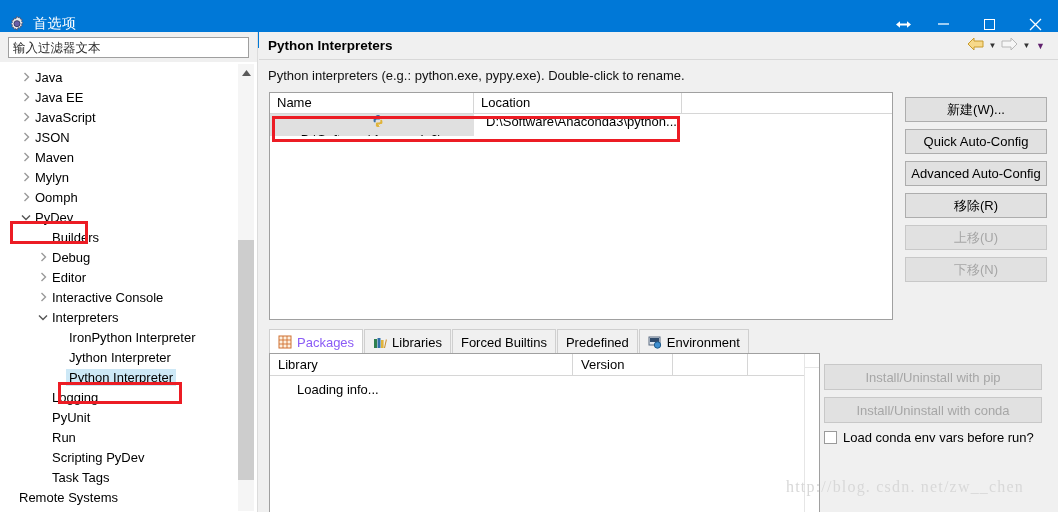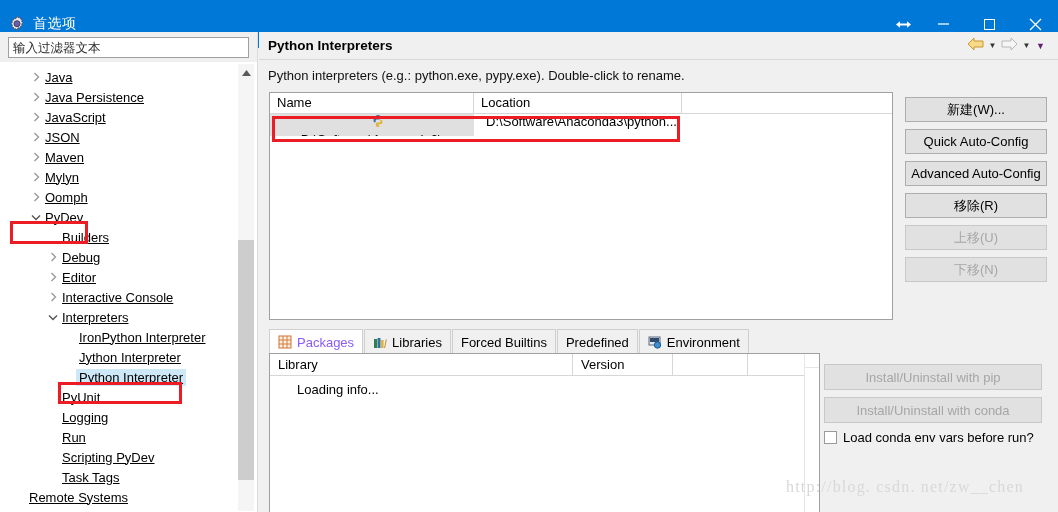--- a/index.html
+++ b/index.html
@@ -49,22 +49,22 @@
     width: 100%; height: 21px; border: 1px solid #9f9f9f; background: #fff;
     font-family: "Liberation Sans", sans-serif; font-size: 12.5px;
     padding: 0 4px; color: #222; outline: none;
   }
   .filter-input::placeholder { color: #2b2b2b; opacity: 1; }
   .tree-area {
     position: absolute; left: 3px; top: 31px; width: 252px; height: 449px;
     background: #fff; border: 1px solid #fff; overflow: hidden;
   }
   .tree {
-    position: absolute; left: 18px; top: 0; width: 232px; height: 449px;
-    padding-top: 3px; overflow: hidden; text-decoration: underline;
+    position: absolute; left: 8px; top: 0; width: 232px; height: 449px;
+    padding-top: 3px; overflow: hidden;
   }
   .tree-row {
     height: 20px; display: flex; align-items: center;
     font-size: 13px; color: #000; white-space: nowrap;
   }
   .tree-row .twisty {
     width: 16px; text-align: center; color: #8a8a8a; font-size: 10px; flex: 0 0 16px;
   }
   .tree-row .twisty svg { display: block; margin: 0 auto; }
   .tree-row .label { padding-left: 1px; }
@@ -239,21 +239,21 @@
               </svg>
             </span>
             <span class="label">Java</span>
           </div>
           <div class="tree-row" style="padding-left: 6px;">
             <span class="twisty">
               <svg width="7" height="10" viewBox="0 0 7 10">
                 <path d="M1.5 1 L5.5 5 L1.5 9" fill="none" stroke="#9a9a9a" stroke-width="1.4"></path>
               </svg>
             </span>
-            <span class="label">Java Persistence</span>
+            <span class="label">Java EE</span>
           </div>
           <div class="tree-row" style="padding-left: 6px;">
             <span class="twisty">
               <svg width="7" height="10" viewBox="0 0 7 10">
                 <path d="M1.5 1 L5.5 5 L1.5 9" fill="none" stroke="#9a9a9a" stroke-width="1.4"></path>
               </svg>
             </span>
             <span class="label">JavaScript</span>
           </div>
           <div class="tree-row" style="padding-left: 6px;">
@@ -339,25 +339,25 @@
           <div class="tree-row" style="padding-left: 40px;">
             <span class="twisty"></span>
             <span class="label">Jython Interpreter</span>
           </div>
           <div class="tree-row selected" style="padding-left: 40px;">
             <span class="twisty"></span>
             <span class="label">Python Interpreter</span>
           </div>
           <div class="tree-row" style="padding-left: 23px;">
             <span class="twisty"></span>
+            <span class="label">Logging</span>
+          </div>
+          <div class="tree-row" style="padding-left: 23px;">
+            <span class="twisty"></span>
             <span class="label">PyUnit</span>
-          </div>
-          <div class="tree-row" style="padding-left: 23px;">
-            <span class="twisty"></span>
-            <span class="label">Logging</span>
           </div>
           <div class="tree-row" style="padding-left: 23px;">
             <span class="twisty"></span>
             <span class="label">Run</span>
           </div>
           <div class="tree-row" style="padding-left: 23px;">
             <span class="twisty"></span>
             <span class="label">Scripting PyDev</span>
           </div>
           <div class="tree-row" style="padding-left: 23px;">

